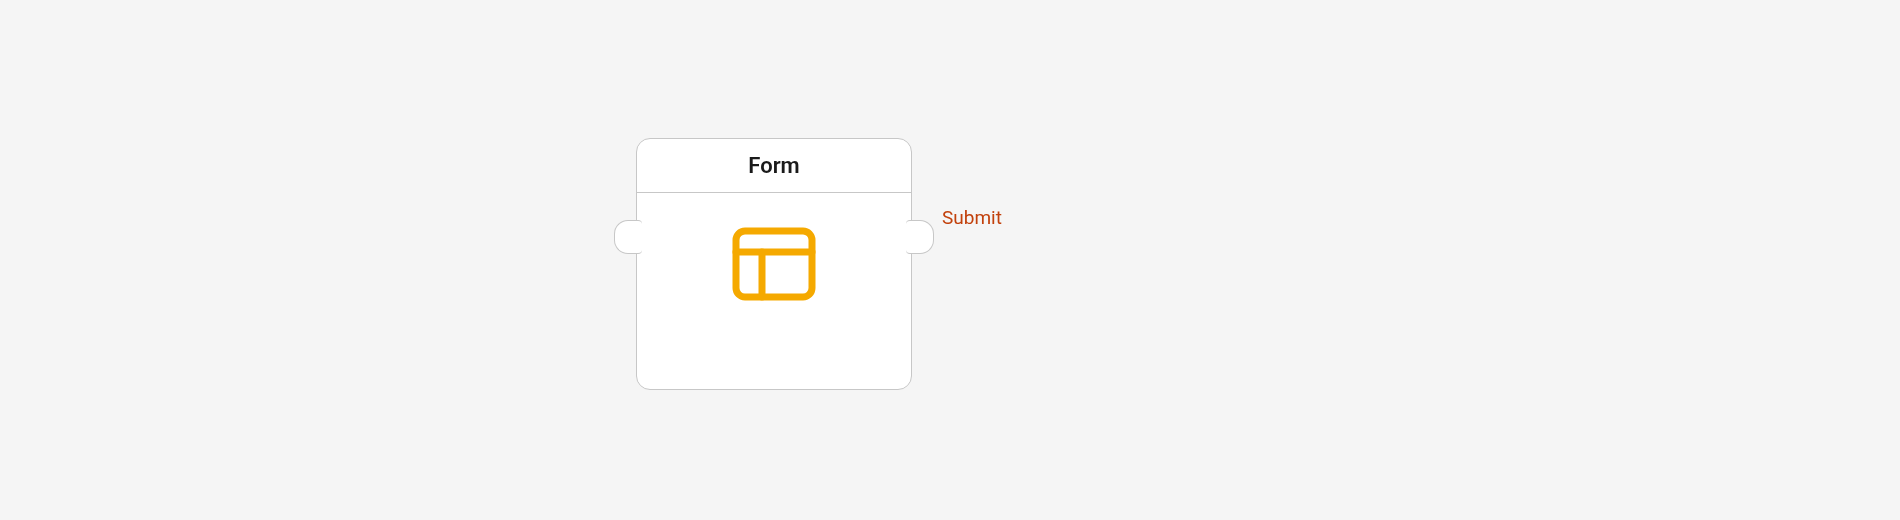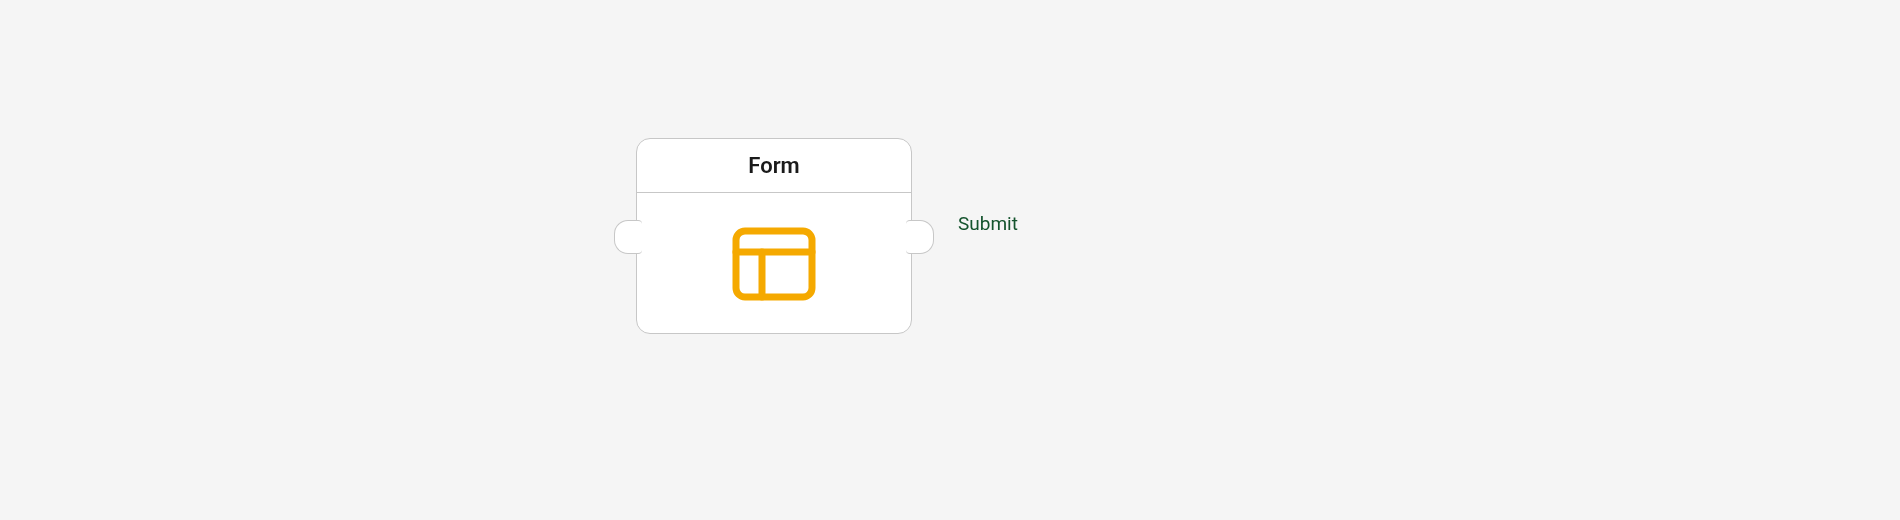--- a/index.html
+++ b/index.html
@@ -14,21 +14,21 @@
   .canvas {
     position: relative;
     width: 100%;
     height: 100%;
   }
   .node {
     position: absolute;
     left: 636px;
     top: 138px;
     width: 276px;
-    height: 196px;
+    height: 252px;
     background: #ffffff;
     border: 1px solid #c7c7c7;
     border-radius: 14px;
   }
   .node-header {
     height: 54px;
     border-bottom: 1px solid #c7c7c7;
     display: flex;
     align-items: center;
     justify-content: center;
@@ -61,25 +61,24 @@
   }
   .port-out {
     right: -23px;
     top: 81px;
     border-radius: 4px 14px 14px 4px;
     border-left: none;
   }
   .port-label {
     position: absolute;
     left: 942px;
-    top: 212px;
+    top: 206px;
     font-size: 19px;
-    color: #14532d;
+    color: #c2410c;
     font-weight: 400;
-    margin-left: 16px;
   }
 </style>
 </head>
 <body>
 
 <div class="canvas">
 
   <div class="node">
 
     <div class="port port-in"></div>

